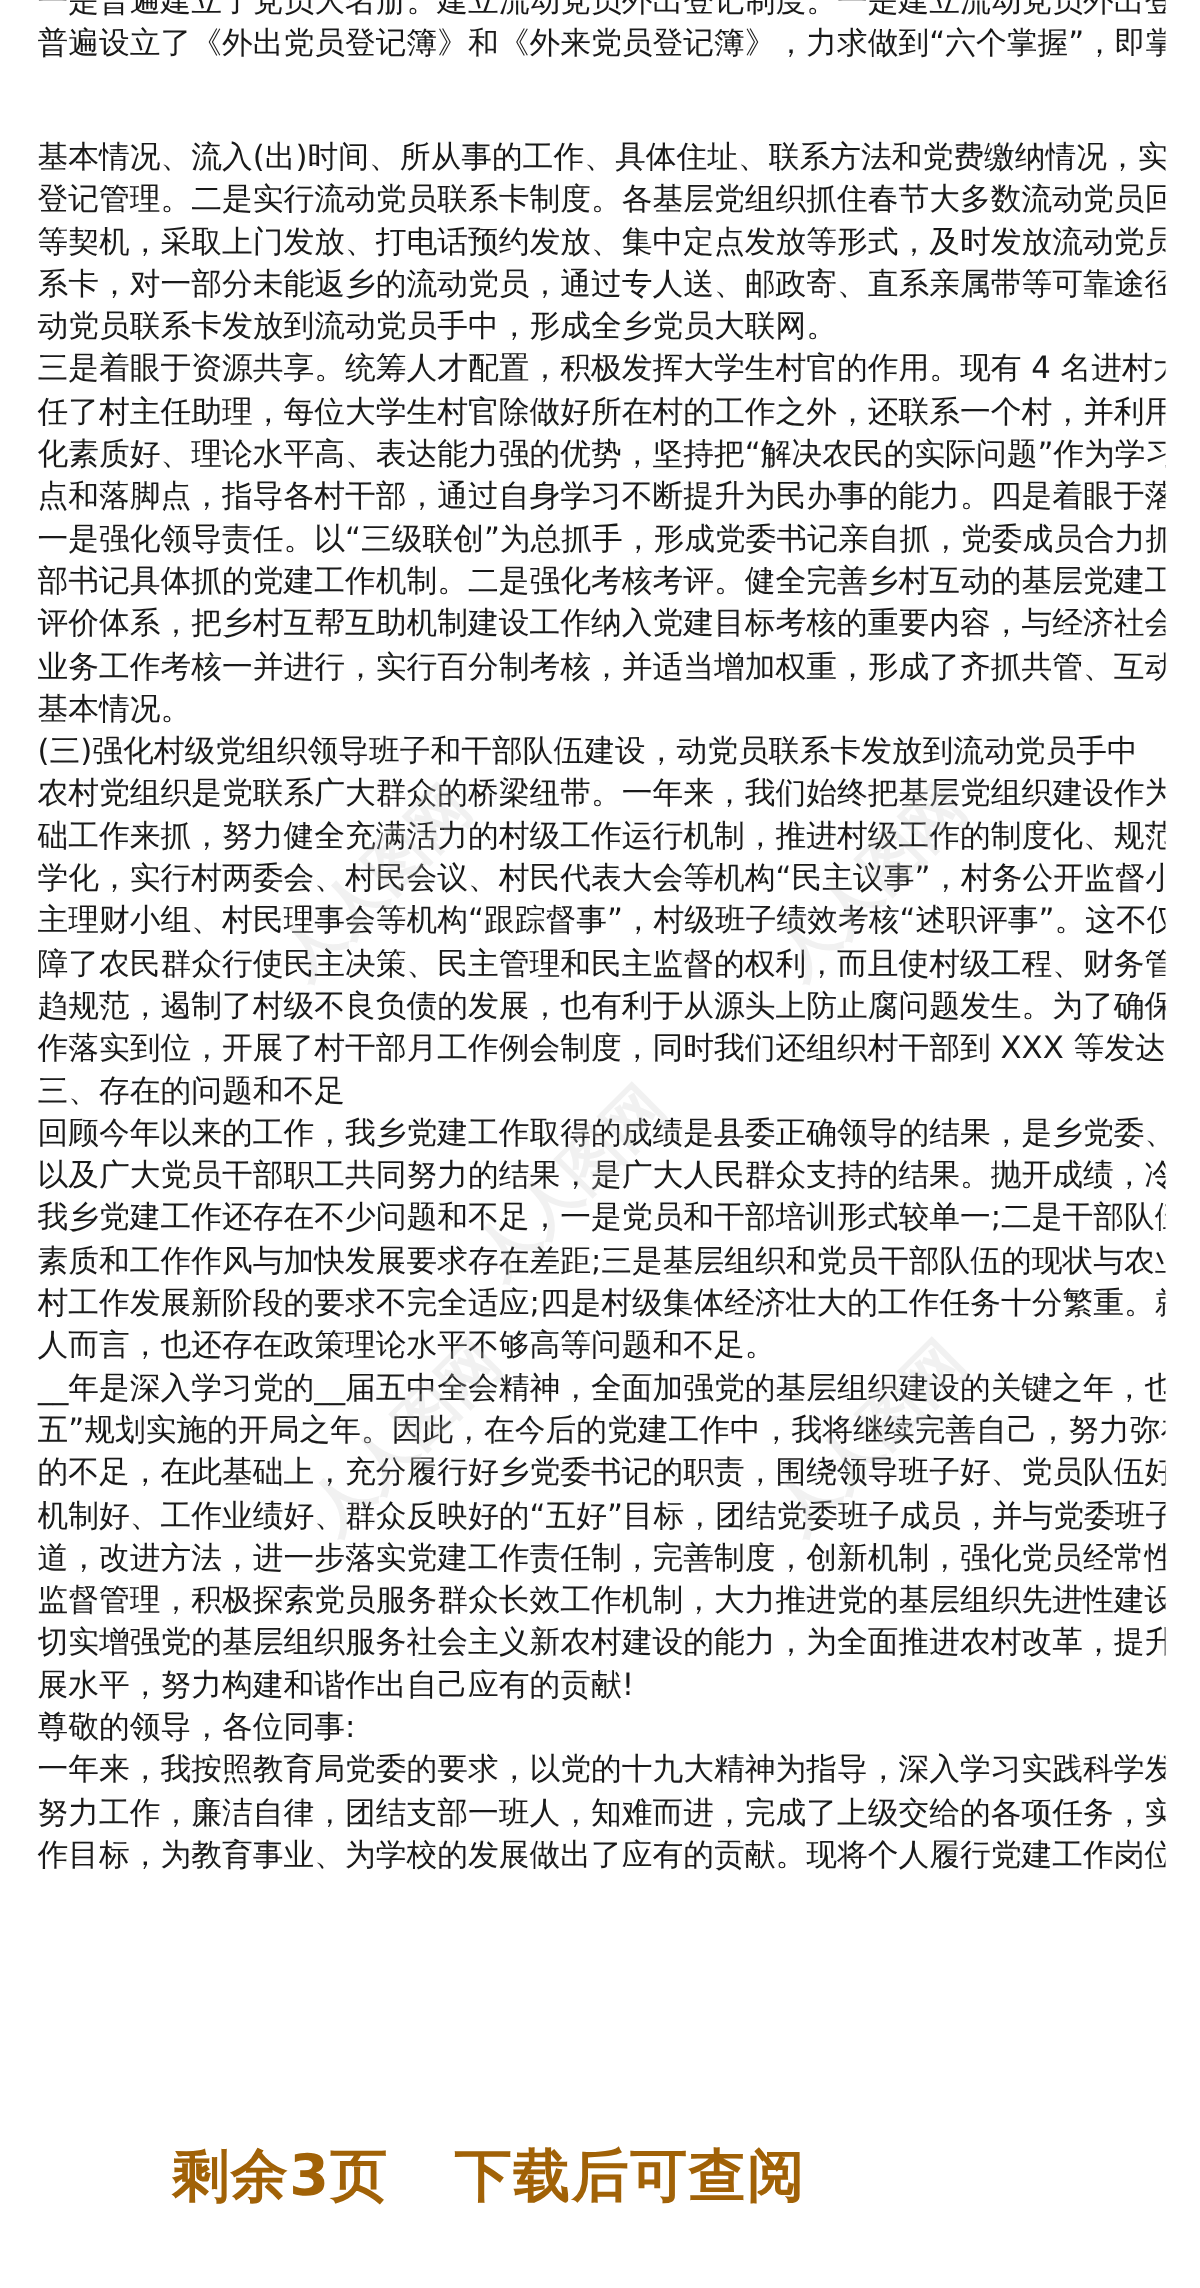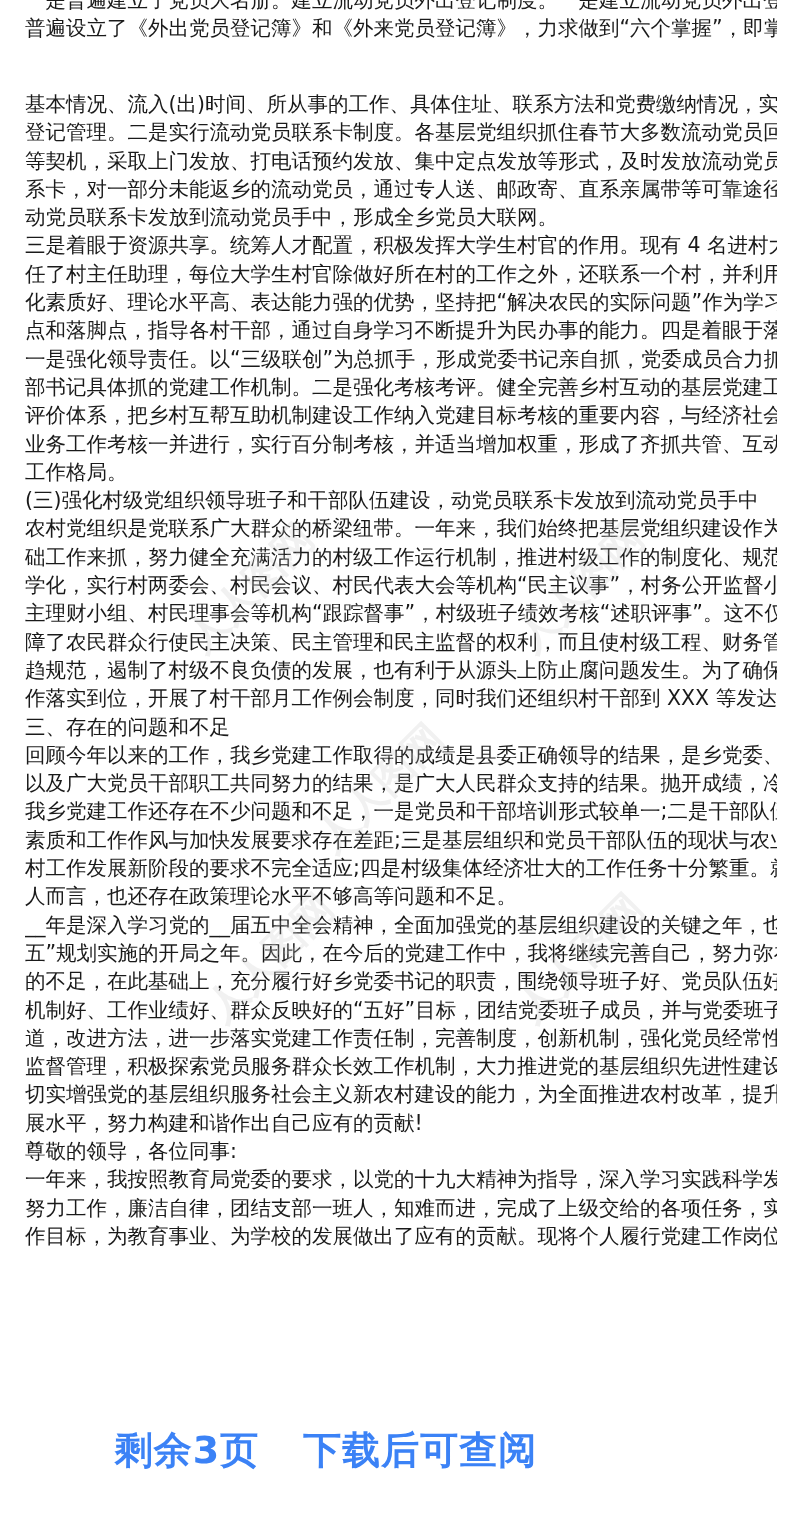--- a/index.html
+++ b/index.html
@@ -8,21 +8,21 @@
   .page { position: absolute; left: 25px; width: 752px; }
   .top-block { top: -14px; }
   .main-block { top: 90px; }
   .line { font-size: 20.5px; line-height: 28.3px; white-space: nowrap; text-align: justify;
           text-align-last: justify; letter-spacing: 0px; overflow: hidden; height: 28.3px; }
   .line.last { text-align-last: left; }
   .line.bold { font-weight: normal; }
   .watermark { position: absolute; color: rgba(200,200,200,0.25); font-size: 40px;
                transform: rotate(-45deg); font-weight: bold; pointer-events: none; }
   .footer-banner { position: absolute; left: 0; width: 652px; top: 1425px; text-align: center;
-                   font-size: 38px; font-weight: bold; color: #3b82f6; letter-spacing: 1px; }
+                   font-size: 38px; font-weight: bold; color: #a16207; letter-spacing: 1px; }
   .footer-banner span { display: inline-block; }
   .footer-banner .gap { width: 44px; }
 </style>
 </head>
 <body>
 
 <div class="page top-block" id="top-block">
     <div class="line">一是普遍建立了党员大名册。建立流动党员外出登记制度。一是建立流动党员外出登记制度。基层党组织</div>
     <div class="line">普遍设立了《外出党员登记簿》和《外来党员登记簿》，力求做到“六个掌握”，即掌握党员的</div>
   </div>
@@ -33,21 +33,21 @@
     <div class="line">系卡，对一部分未能返乡的流动党员，通过专人送、邮政寄、直系亲属带等可靠途径，将流</div>
     <div class="line last">动党员联系卡发放到流动党员手中，形成全乡党员大联网。</div>
     <div class="line">三是着眼于资源共享。统筹人才配置，积极发挥大学生村官的作用。现有 4 名进村大学生担</div>
     <div class="line">任了村主任助理，每位大学生村官除做好所在村的工作之外，还联系一个村，并利用自身文</div>
     <div class="line">化素质好、理论水平高、表达能力强的优势，坚持把“解决农民的实际问题”作为学习的着力</div>
     <div class="line">点和落脚点，指导各村干部，通过自身学习不断提升为民办事的能力。四是着眼于落实共抓。</div>
     <div class="line">一是强化领导责任。以“三级联创”为总抓手，形成党委书记亲自抓，党委成员合力抓，村支</div>
     <div class="line">部书记具体抓的党建工作机制。二是强化考核考评。健全完善乡村互动的基层党建工作考核</div>
     <div class="line">评价体系，把乡村互帮互助机制建设工作纳入党建目标考核的重要内容，与经济社会发展和</div>
     <div class="line">业务工作考核一并进行，实行百分制考核，并适当增加权重，形成了齐抓共管、互动互促的</div>
-    <div class="line last">工作格局。</div>
+    <div class="line last">基本情况。</div>
     <div class="line last">(三)强化村级党组织领导班子和干部队伍建设，动党员联系卡发放到流动党员手中</div>
     <div class="line">农村党组织是党联系广大群众的桥梁纽带。一年来，我们始终把基层党组织建设作为一项基</div>
     <div class="line">础工作来抓，努力健全充满活力的村级工作运行机制，推进村级工作的制度化、规范化和科</div>
     <div class="line">学化，实行村两委会、村民会议、村民代表大会等机构“民主议事”，村务公开监督小组、民</div>
     <div class="line">主理财小组、村民理事会等机构“跟踪督事”，村级班子绩效考核“述职评事”。这不仅切实保</div>
     <div class="line">障了农民群众行使民主决策、民主管理和民主监督的权利，而且使村级工程、财务管理等日</div>
     <div class="line">趋规范，遏制了村级不良负债的发展，也有利于从源头上防止腐问题发生。为了确保各项工</div>
     <div class="line">作落实到位，开展了村干部月工作例会制度，同时我们还组织村干部到 XXX 等发达地区学</div>
     <div class="line last bold">三、存在的问题和不足</div>
     <div class="line">回顾今年以来的工作，我乡党建工作取得的成绩是县委正确领导的结果，是乡党委、乡政府</div>

